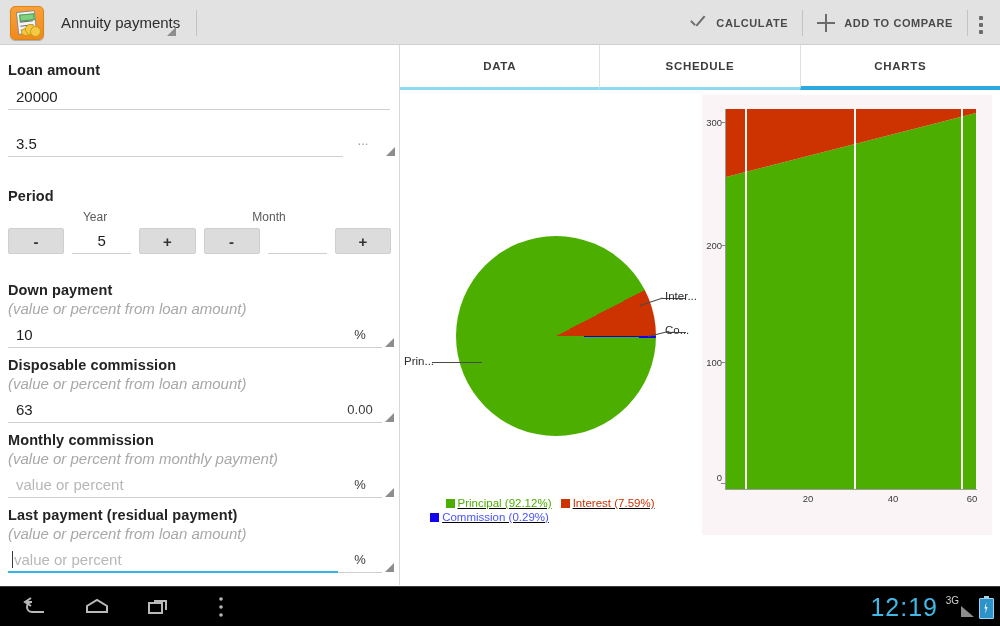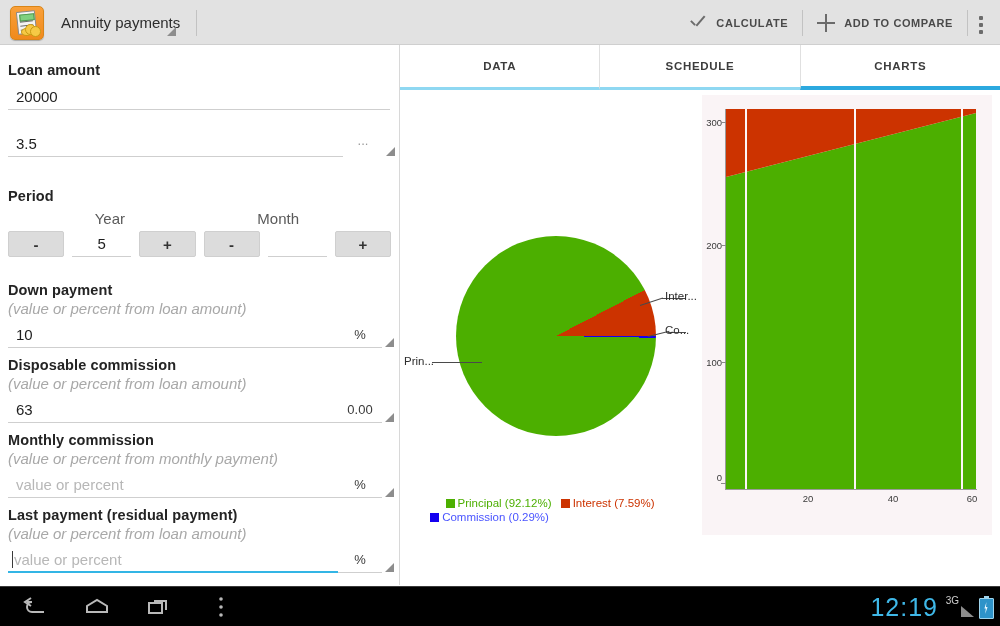--- a/index.html
+++ b/index.html
@@ -68,21 +68,21 @@
     text-align:center;border-bottom:1px solid #cfcfcf;box-sizing:border-box;}
   .spin{width:0;height:0;margin-left:3px;margin-bottom:1px;
     border-left:9px solid transparent;border-bottom:9px solid #8d8d8d;}
   .dots3{width:40px;height:26px;line-height:20px;font-size:13px;color:#9a9a9a;text-align:center;}
 
   .stepbtn{width:57px;height:26px;background:#dcdcdc;border:1px solid #cfcfcf;
     border-radius:2px;font-size:15px;font-weight:bold;color:#333;
     display:flex;align-items:center;justify-content:center;box-sizing:border-box;}
   .stepval{width:60px;height:26px;line-height:26px;text-align:center;font-size:15px;
     color:#1e1e1e;border-bottom:1px solid #cfcfcf;box-sizing:border-box;}
-  .steplabel{font-size:15px;color:#5a5a5a;text-align:right;}
+  .steplabel{font-size:12px;color:#5a5a5a;text-align:center;}
 
   
   .tabs{position:absolute;left:400px;top:45px;width:600px;height:45px;
     background:#fff;display:flex;}
   .tab{flex:1;display:flex;align-items:center;justify-content:center;
     font-size:11.5px;font-weight:bold;letter-spacing:.7px;color:#3c3c3c;
     border-bottom:3px solid #8fd8f2;position:relative;box-sizing:border-box;}
   .tab+.tab{border-left:1px solid #e0e0e0;}
   .tab.active{border-bottom:4px solid #2ca9df;}
 
@@ -90,21 +90,21 @@
   .piepanel{position:absolute;left:400px;top:90px;width:300px;height:495px;background:#fff;}
   .pie{position:absolute;left:56px;top:146px;width:200px;height:200px;border-radius:50%;
     background:conic-gradient(from 90deg,
       #1400f0 0deg 1.04deg,
       #4caf00 1.04deg 332.6deg,
       #cc3300 332.6deg 360deg);}
   .lead{position:absolute;background:#4a4a4a;height:1px;}
   .leadlbl{position:absolute;font-size:11.5px;color:#2e2e2e;white-space:nowrap;}
   .pielegend{position:absolute;left:0;top:406px;width:300px;text-align:center;
     font-size:11.5px;line-height:14px;}
-  .lg{display:inline-block;margin:0 3px;white-space:nowrap;}
+  .lg{display:inline-block;margin:0 3px;white-space:nowrap;text-decoration:underline;}
   .sw{display:inline-block;width:9px;height:9px;margin-right:3px;vertical-align:-1px;}
 
   
   .areapanel{position:absolute;left:702px;top:95px;width:290px;height:440px;background:#faf4f6;}
   .plot{position:absolute;left:24px;top:14px;width:250px;height:380px;}
   .axisY{position:absolute;left:23px;top:14px;width:1px;height:381px;background:#9b9b9b;}
   .axisX{position:absolute;left:23px;top:394px;width:252px;height:1px;background:#9b9b9b;}
   .ytick{position:absolute;font-size:9.5px;color:#3a3a3a;text-align:right;width:20px;}
   .xtick{position:absolute;font-size:9.5px;color:#3a3a3a;text-align:center;width:24px;}
   .tickmark{position:absolute;background:#8a8a8a;}

